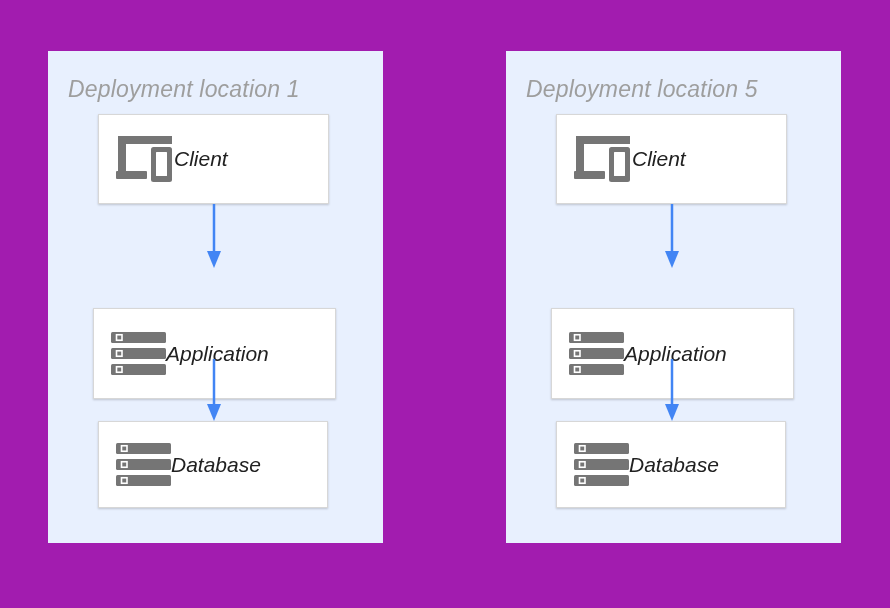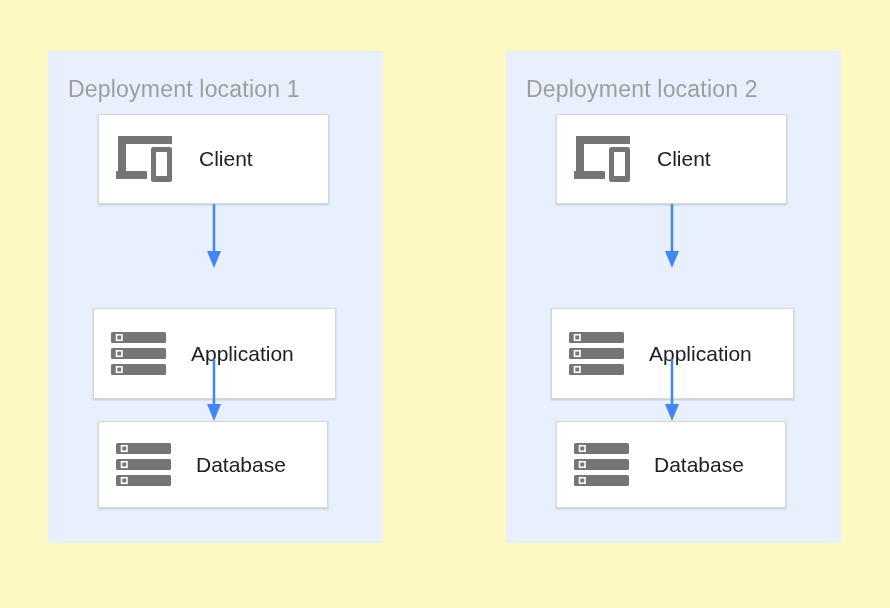--- a/index.html
+++ b/index.html
@@ -5,22 +5,23 @@
   html, body {
     margin: 0;
     padding: 0;
     background: #ffffff;
     font-family: "Liberation Sans", sans-serif;
   }
   .canvas {
     position: relative;
     width: 890px;
     height: 608px;
-    background: #fef9c3;
+    background: #a21caf;
     overflow: hidden;
+    font-style: italic;
   }
   .panel {
     position: absolute;
     top: 51px;
     width: 335px;
     height: 492px;
     background: #e8f0fe;
   }
   .panel.p1 { left: 48px; }
   .panel.p2 { left: 506px; }
@@ -36,21 +37,20 @@
   }
   .node {
     position: absolute;
     box-sizing: border-box;
     background: #ffffff;
     border: 1px solid #d7d7d7;
     box-shadow: 0 1px 2px rgba(0,0,0,0.18);
     display: flex;
     align-items: center;
     padding-left: 17px;
-    gap: 25px;
   }
   .node-client      { left: 50px; top: 63px;  width: 231px; height: 90px; }
   .node-application { left: 45px; top: 217px; width: 243px; height: 91px; margin-top: 40px; }
   .node-database    { left: 50px; top: 370px; width: 230px; height: 87px; }
   .node-label {
     font-size: 21px;
     color: #212121;
     white-space: nowrap;
   }
   .icon-wrap {
@@ -118,21 +118,21 @@
           <rect x="5.5" y="2.75" width="5.5" height="5.5" fill="none" stroke="#ffffff" stroke-width="1.6"></rect>
           <rect x="5.5" y="18.75" width="5.5" height="5.5" fill="none" stroke="#ffffff" stroke-width="1.6"></rect>
           <rect x="5.5" y="34.75" width="5.5" height="5.5" fill="none" stroke="#ffffff" stroke-width="1.6"></rect>
         </svg>
       </span>
       <span class="node-label">Database</span>
     </div>
   </section>
 
   <section class="panel p2">
-    <div class="panel-title">Deployment location 2</div>
+    <div class="panel-title">Deployment location 5</div>
 
     <div class="node node-client">
       <span class="icon-wrap">
         <svg width="58" height="46" viewBox="0 0 58 46" aria-hidden="true">
           <path fill="#757575" d="M2 0 H56 V8 H10 V35 H2 Z"></path>
           <rect fill="#757575" x="0" y="35" width="31" height="8" rx="1"></rect>
           <rect fill="#757575" x="35" y="11" width="21" height="35" rx="2.5"></rect>
           <rect fill="#ffffff" x="40" y="16" width="11" height="24" rx="0.5"></rect>
         </svg>
       </span>

